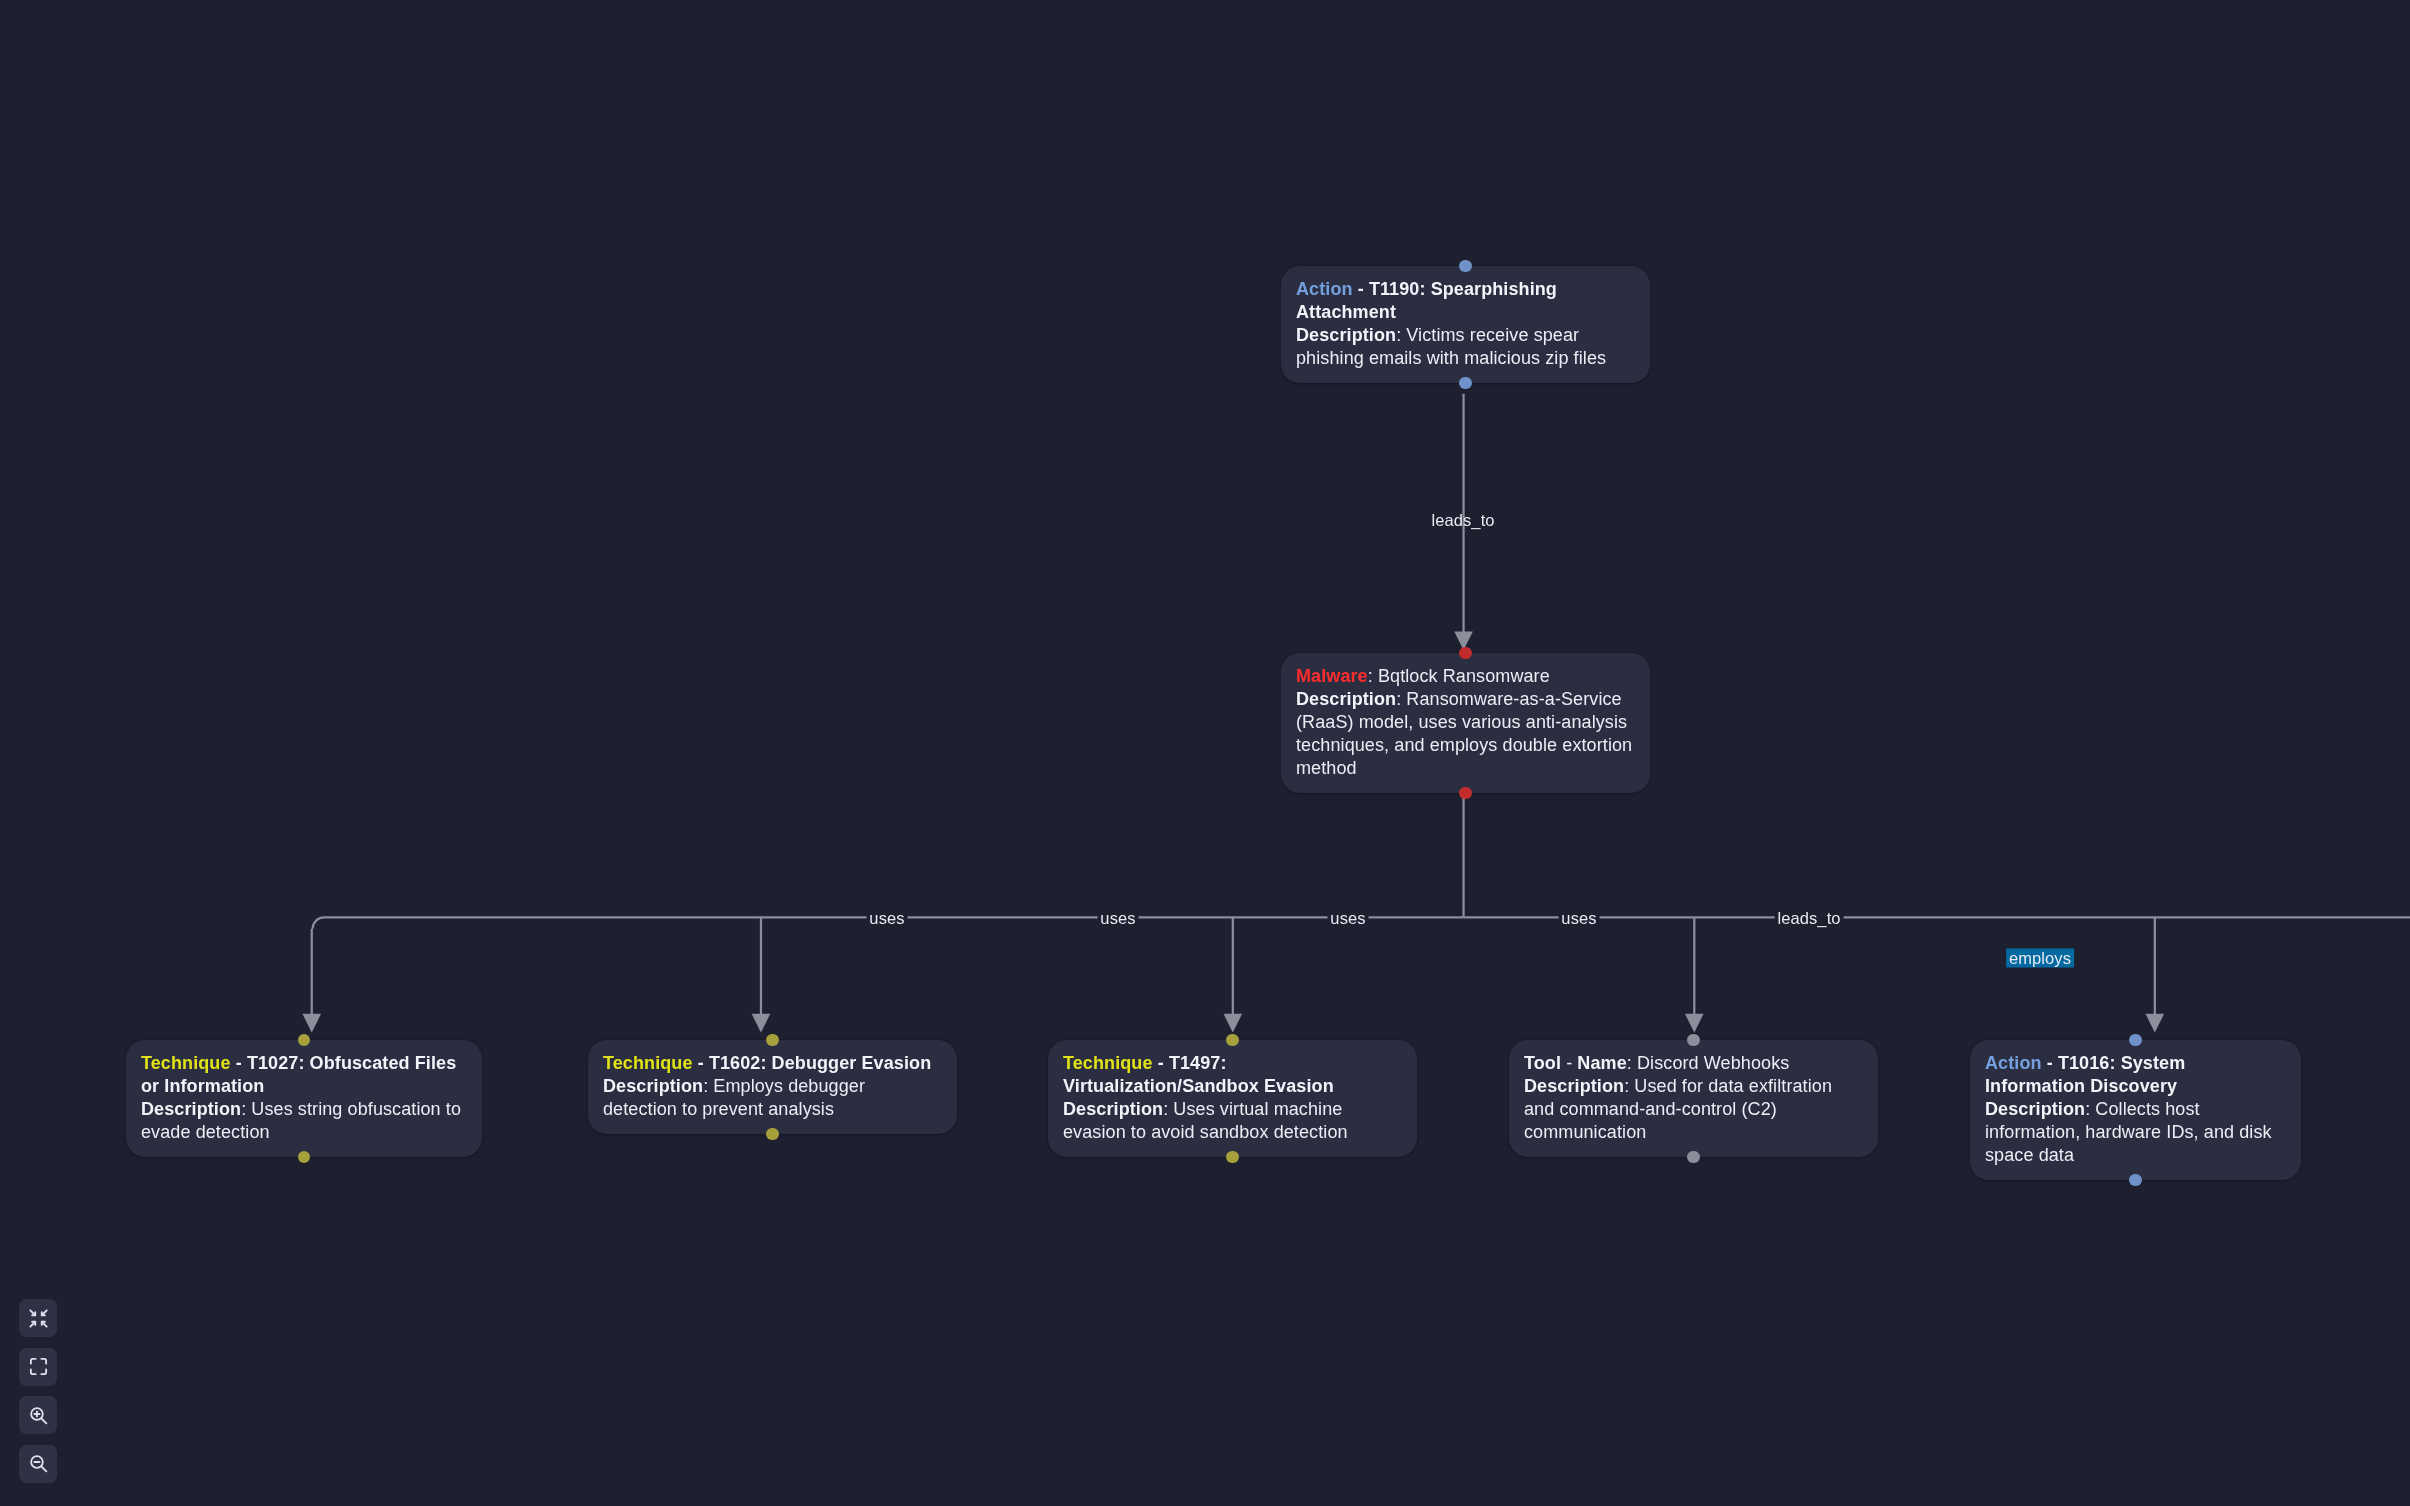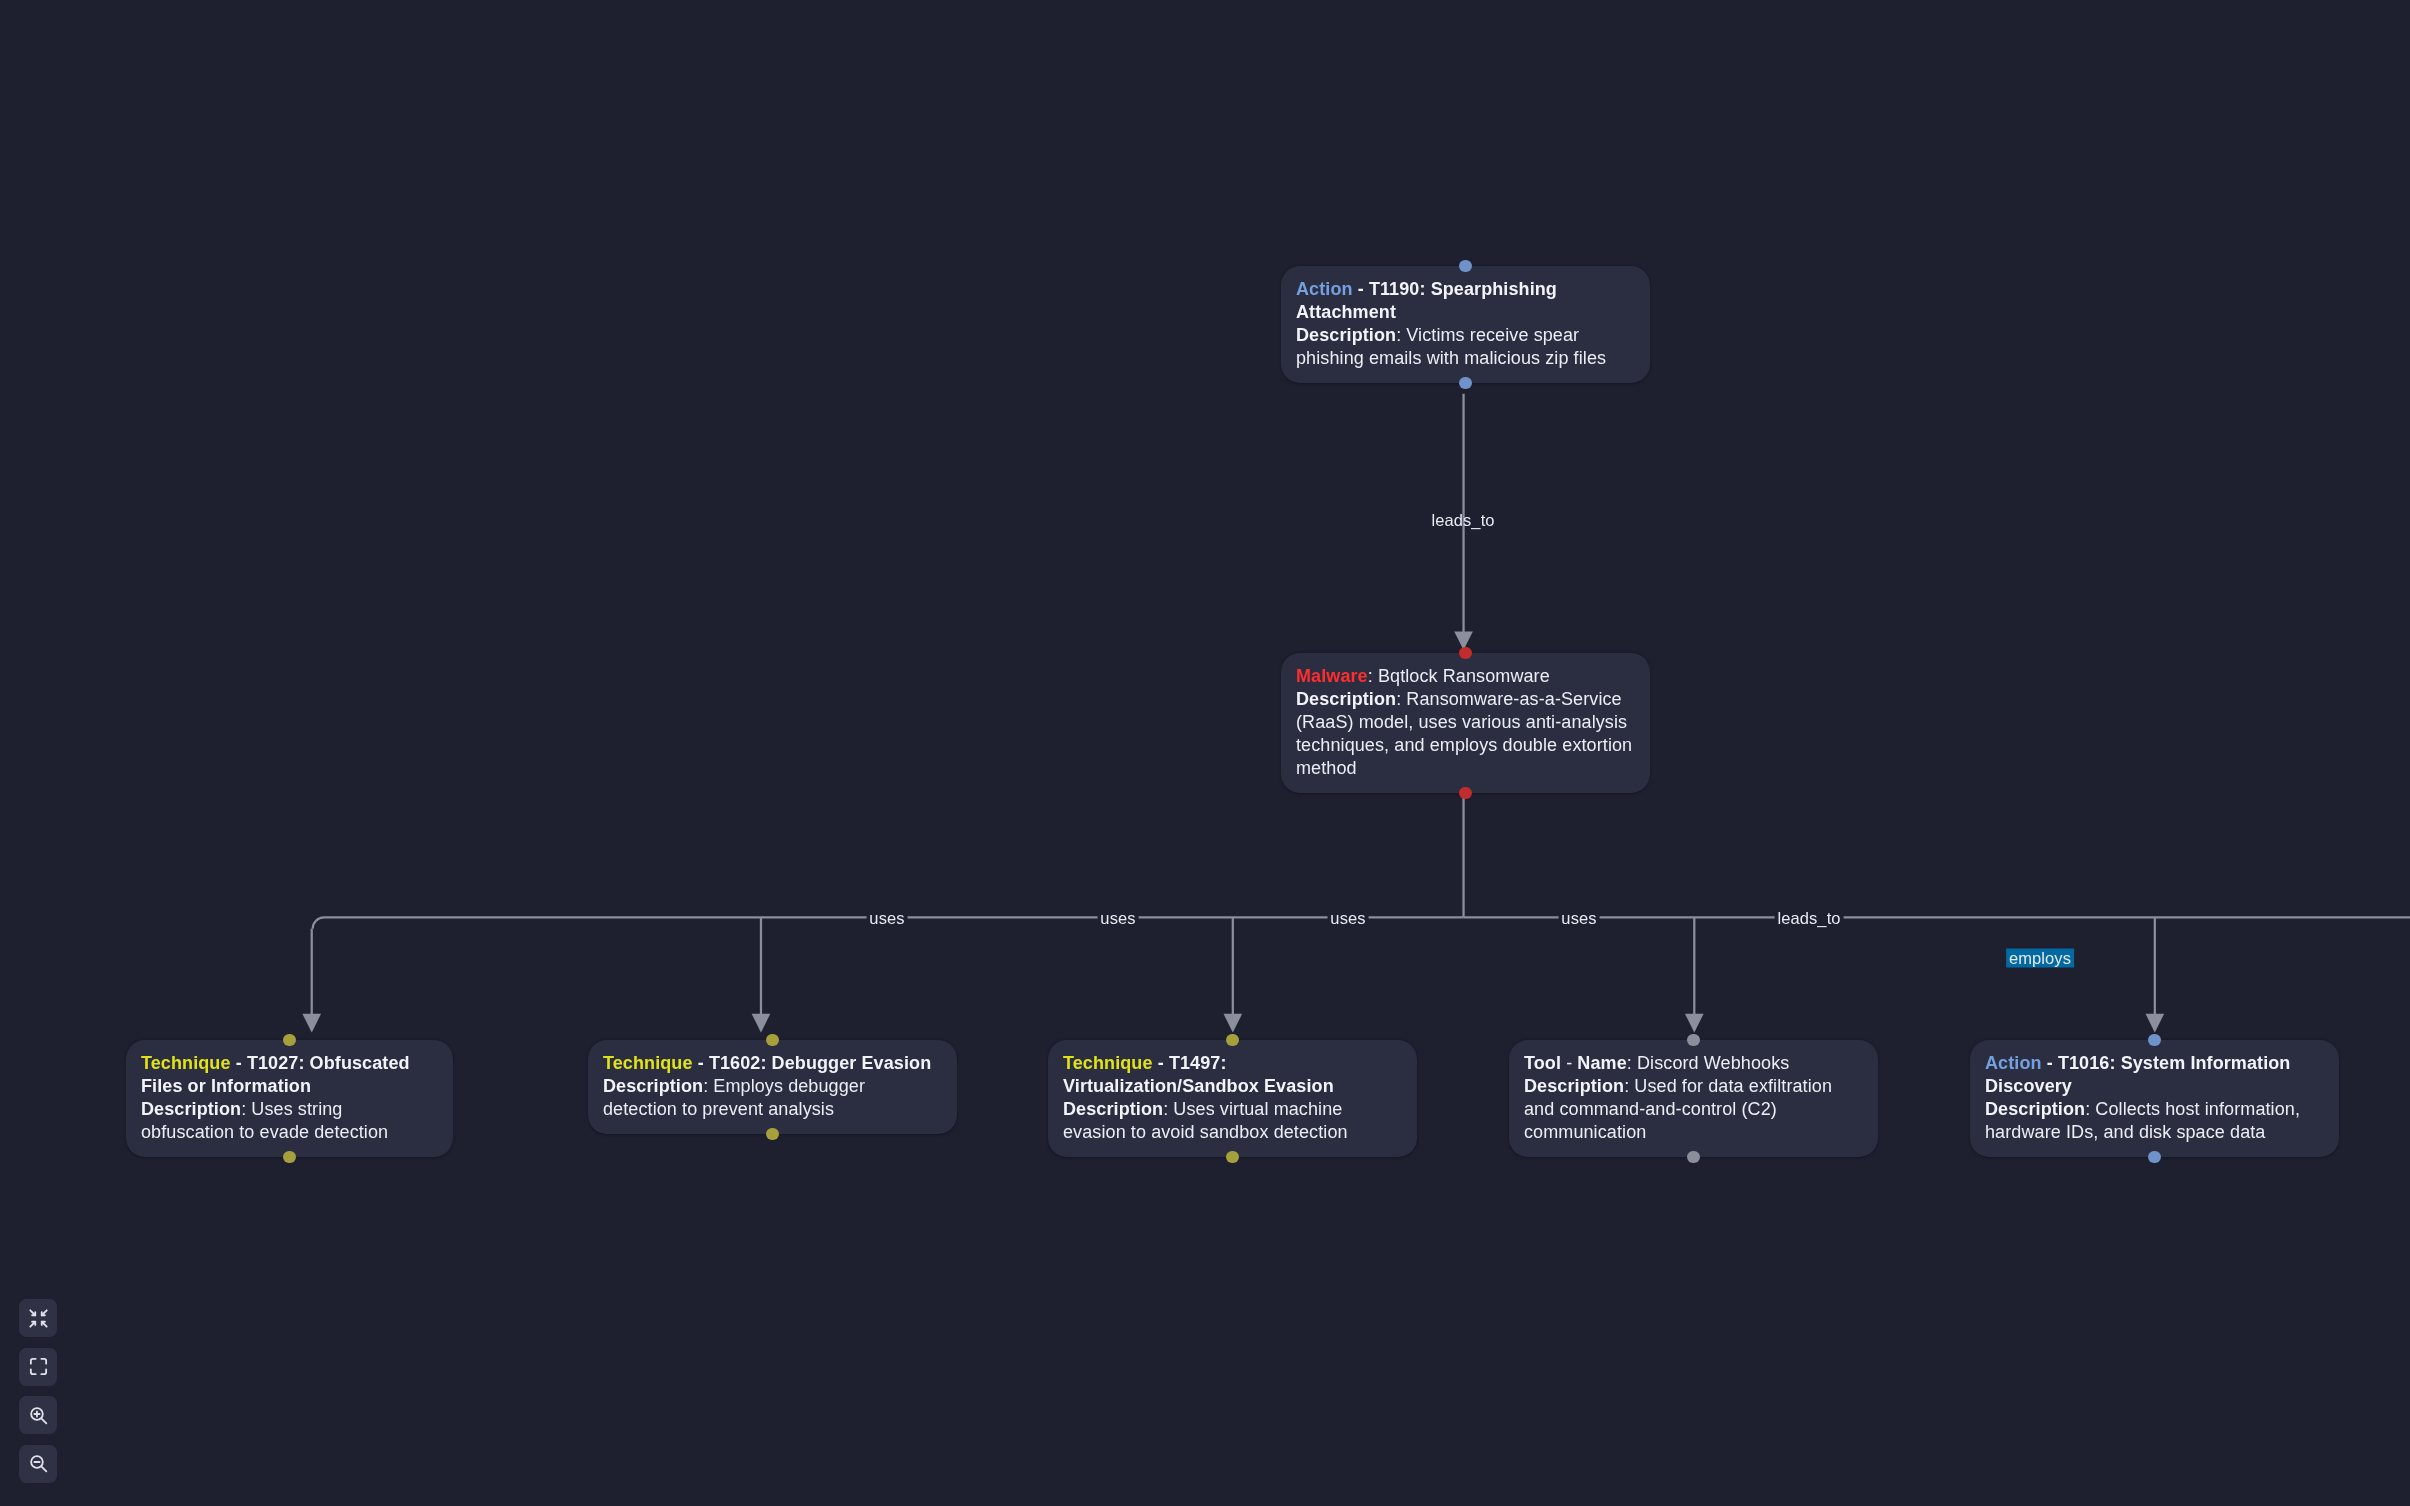--- a/index.html
+++ b/index.html
@@ -131,21 +131,21 @@
     <span class="ln"><b>Description</b><span>: </span><span>Victims receive spear phishing emails with malicious zip files</span></span>
   </div>
 
   <div class="node" style="left:1281px; top:653px; width:369px;">
     <span class="port top p-red"></span>
     <span class="port bottom p-red"></span>
     <span class="ln"><span class="k-malware">Malware</span><span>: </span><span>Bqtlock Ransomware</span></span>
     <span class="ln"><b>Description</b><span>: </span><span>Ransomware-as-a-Service (RaaS) model, uses various anti-analysis techniques, and employs double extortion method</span></span>
   </div>
 
-  <div class="node" style="left:126px; top:1040px; width:327px;">
+  <div class="node" style="left:126px; top:1040px; width:356px;">
     <span class="port top p-yellow"></span>
     <span class="port bottom p-yellow"></span>
     <span class="ln"><span class="k-technique">Technique</span><b> - </b><b>T1027: Obfuscated Files or Information</b></span>
     <span class="ln"><b>Description</b><span>: </span><span>Uses string obfuscation to evade detection</span></span>
   </div>
 
   <div class="node" style="left:588px; top:1040px; width:369px;">
     <span class="port top p-yellow"></span>
     <span class="port bottom p-yellow"></span>
     <span class="ln"><span class="k-technique">Technique</span><b> - </b><b>T1602: Debugger Evasion</b></span>
@@ -159,21 +159,21 @@
     <span class="ln"><b>Description</b><span>: </span><span>Uses virtual machine evasion to avoid sandbox detection</span></span>
   </div>
 
   <div class="node" style="left:1509px; top:1040px; width:369px;">
     <span class="port top p-gray"></span>
     <span class="port bottom p-gray"></span>
     <span class="ln"><b class="k-tool">Tool</b><span> - </span><b>Name</b><span>: </span><span>Discord Webhooks</span></span>
     <span class="ln"><b>Description</b><span>: </span><span>Used for data exfiltration and command-and-control (C2) communication</span></span>
   </div>
 
-  <div class="node" style="left:1970px; top:1040px; width:369px;">
+  <div class="node" style="left:1970px; top:1040px; width:331px;">
     <span class="port top p-blue"></span>
     <span class="port bottom p-blue"></span>
     <span class="ln"><span class="k-action">Action</span><b> - </b><b>T1016: System Information Discovery</b></span>
     <span class="ln"><b>Description</b><span>: </span><span>Collects host information, hardware IDs, and disk space data</span></span>
   </div>
 
   <div id="controls">
 
     <button class="ctl-btn" title="Collapse">
       <span>

